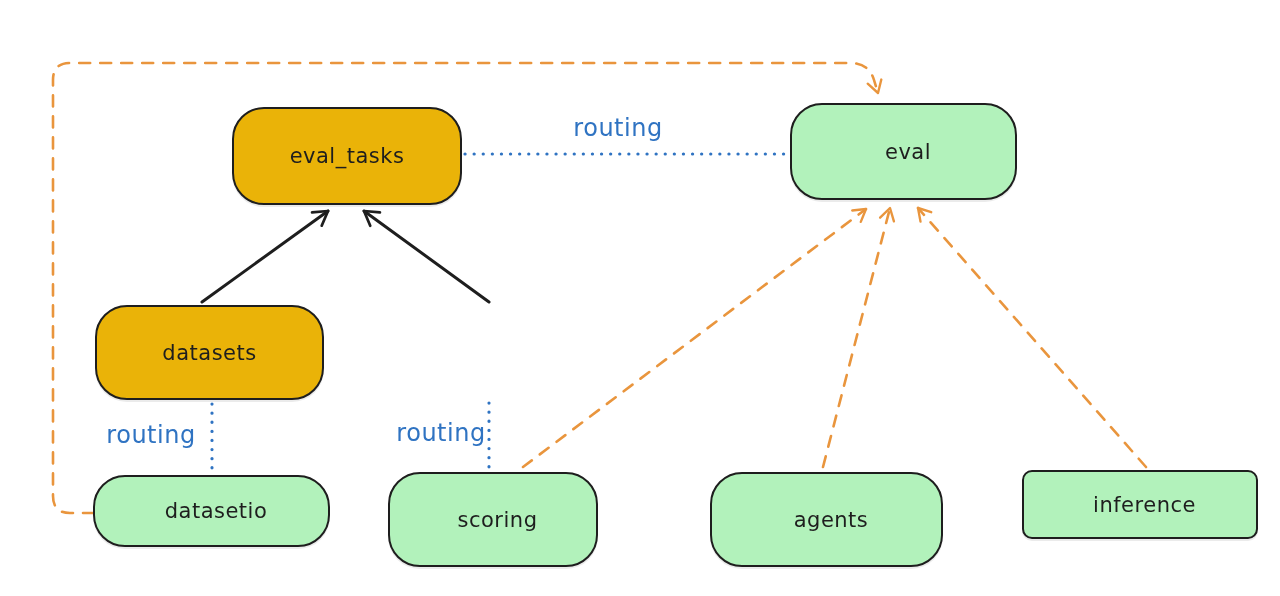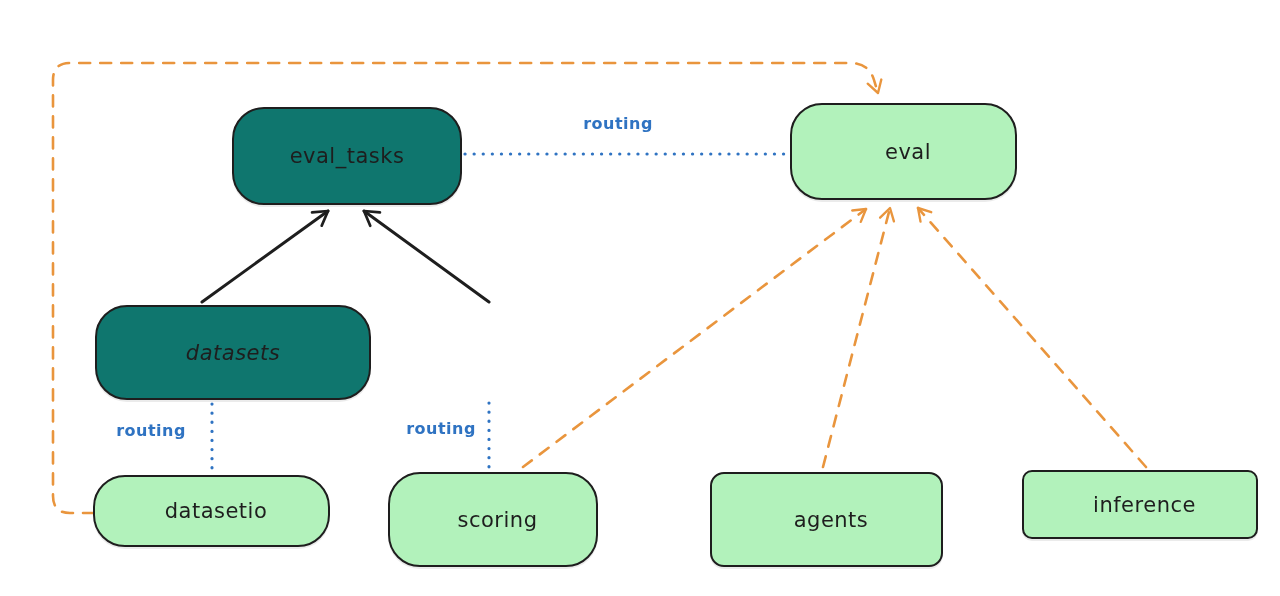--- a/index.html
+++ b/index.html
@@ -28,27 +28,27 @@
     border: 2.5px solid #1e1e1e;
     border-radius: 32px;
     display: flex;
     align-items: center;
     justify-content: center;
     font-size: 21px;
     color: #1e1e1e;
     letter-spacing: 0.5px;
     box-shadow: 0 2px 0 rgba(120,120,120,0.15);
   }
-  .node.blue  { background: #0f766e; }
+  .node.blue  { background: #eab308; }
   .node.green { background: #b2f2bb; padding-left: 9px; }
   .edge-label {
     position: absolute;
     color: #2f73c2;
-    font-size: 16px;
-    font-weight: 700;
+    font-size: 24px;
+    font-weight: 400;
     letter-spacing: 0.5px;
     text-align: center;
   }
 </style>
 </head>
 <body>
 
 <div class="canvas">
 
   <svg class="edges" viewBox="0 0 1280 596" xmlns="http://www.w3.org/2000/svg">
@@ -70,34 +70,34 @@
 
     <path d="M 523 467 L 866 209" fill="none" stroke="#e9953d" stroke-width="2.6" stroke-linecap="round" stroke-dasharray="11 10" marker-end="url(#ah-orange)"></path>
     <path d="M 823 467 L 890 208" fill="none" stroke="#e9953d" stroke-width="2.6" stroke-linecap="round" stroke-dasharray="11 10" marker-end="url(#ah-orange)"></path>
     <path d="M 1146 467 L 918 208" fill="none" stroke="#e9953d" stroke-width="2.6" stroke-linecap="round" stroke-dasharray="11 10" marker-end="url(#ah-orange)"></path>
     <path d="M 94 513 L 70 513 Q 53 513 53 496 L 53 80 Q 53 63 70 63 L 850 63 Q 869 63 874 80 L 878 93" fill="none" stroke="#e9953d" stroke-width="2.6" stroke-linecap="round" stroke-dasharray="11 10" marker-end="url(#ah-orange)"></path>
   </svg>
 
   <div class="node blue" style="left:232px; top:107px; width:230px; height:98px;">
     <span>eval_tasks</span>
   </div>
-  <div class="node blue" style="left:95px; top:305px; width:276px; height:95px;font-style:italic;">
+  <div class="node blue" style="left:95px; top:305px; width:229px; height:95px;">
     <span>datasets</span>
   </div>
 
   <div class="node green" style="left:790px; top:103px; width:227px; height:97px;">
     <span>eval</span>
   </div>
   <div class="node green" style="left:93px; top:475px; width:237px; height:72px;">
     <span>datasetio</span>
   </div>
   <div class="node green" style="left:388px; top:472px; width:210px; height:95px;">
     <span>scoring</span>
   </div>
-  <div class="node green" style="left:710px; top:472px; width:233px; height:95px;border-radius:14px;">
+  <div class="node green" style="left:710px; top:472px; width:233px; height:95px;">
     <span>agents</span>
   </div>
   <div class="node green" style="left:1022px; top:470px; width:236px; height:69px;border-radius:10px;">
     <span>inference</span>
   </div>
 
   <div class="edge-label" style="left:570px; top:114px; width:96px;">routing</div>
   <div class="edge-label" style="left:103px; top:421px; width:96px;">routing</div>
   <div class="edge-label" style="left:393px; top:419px; width:96px;">routing</div>
 

